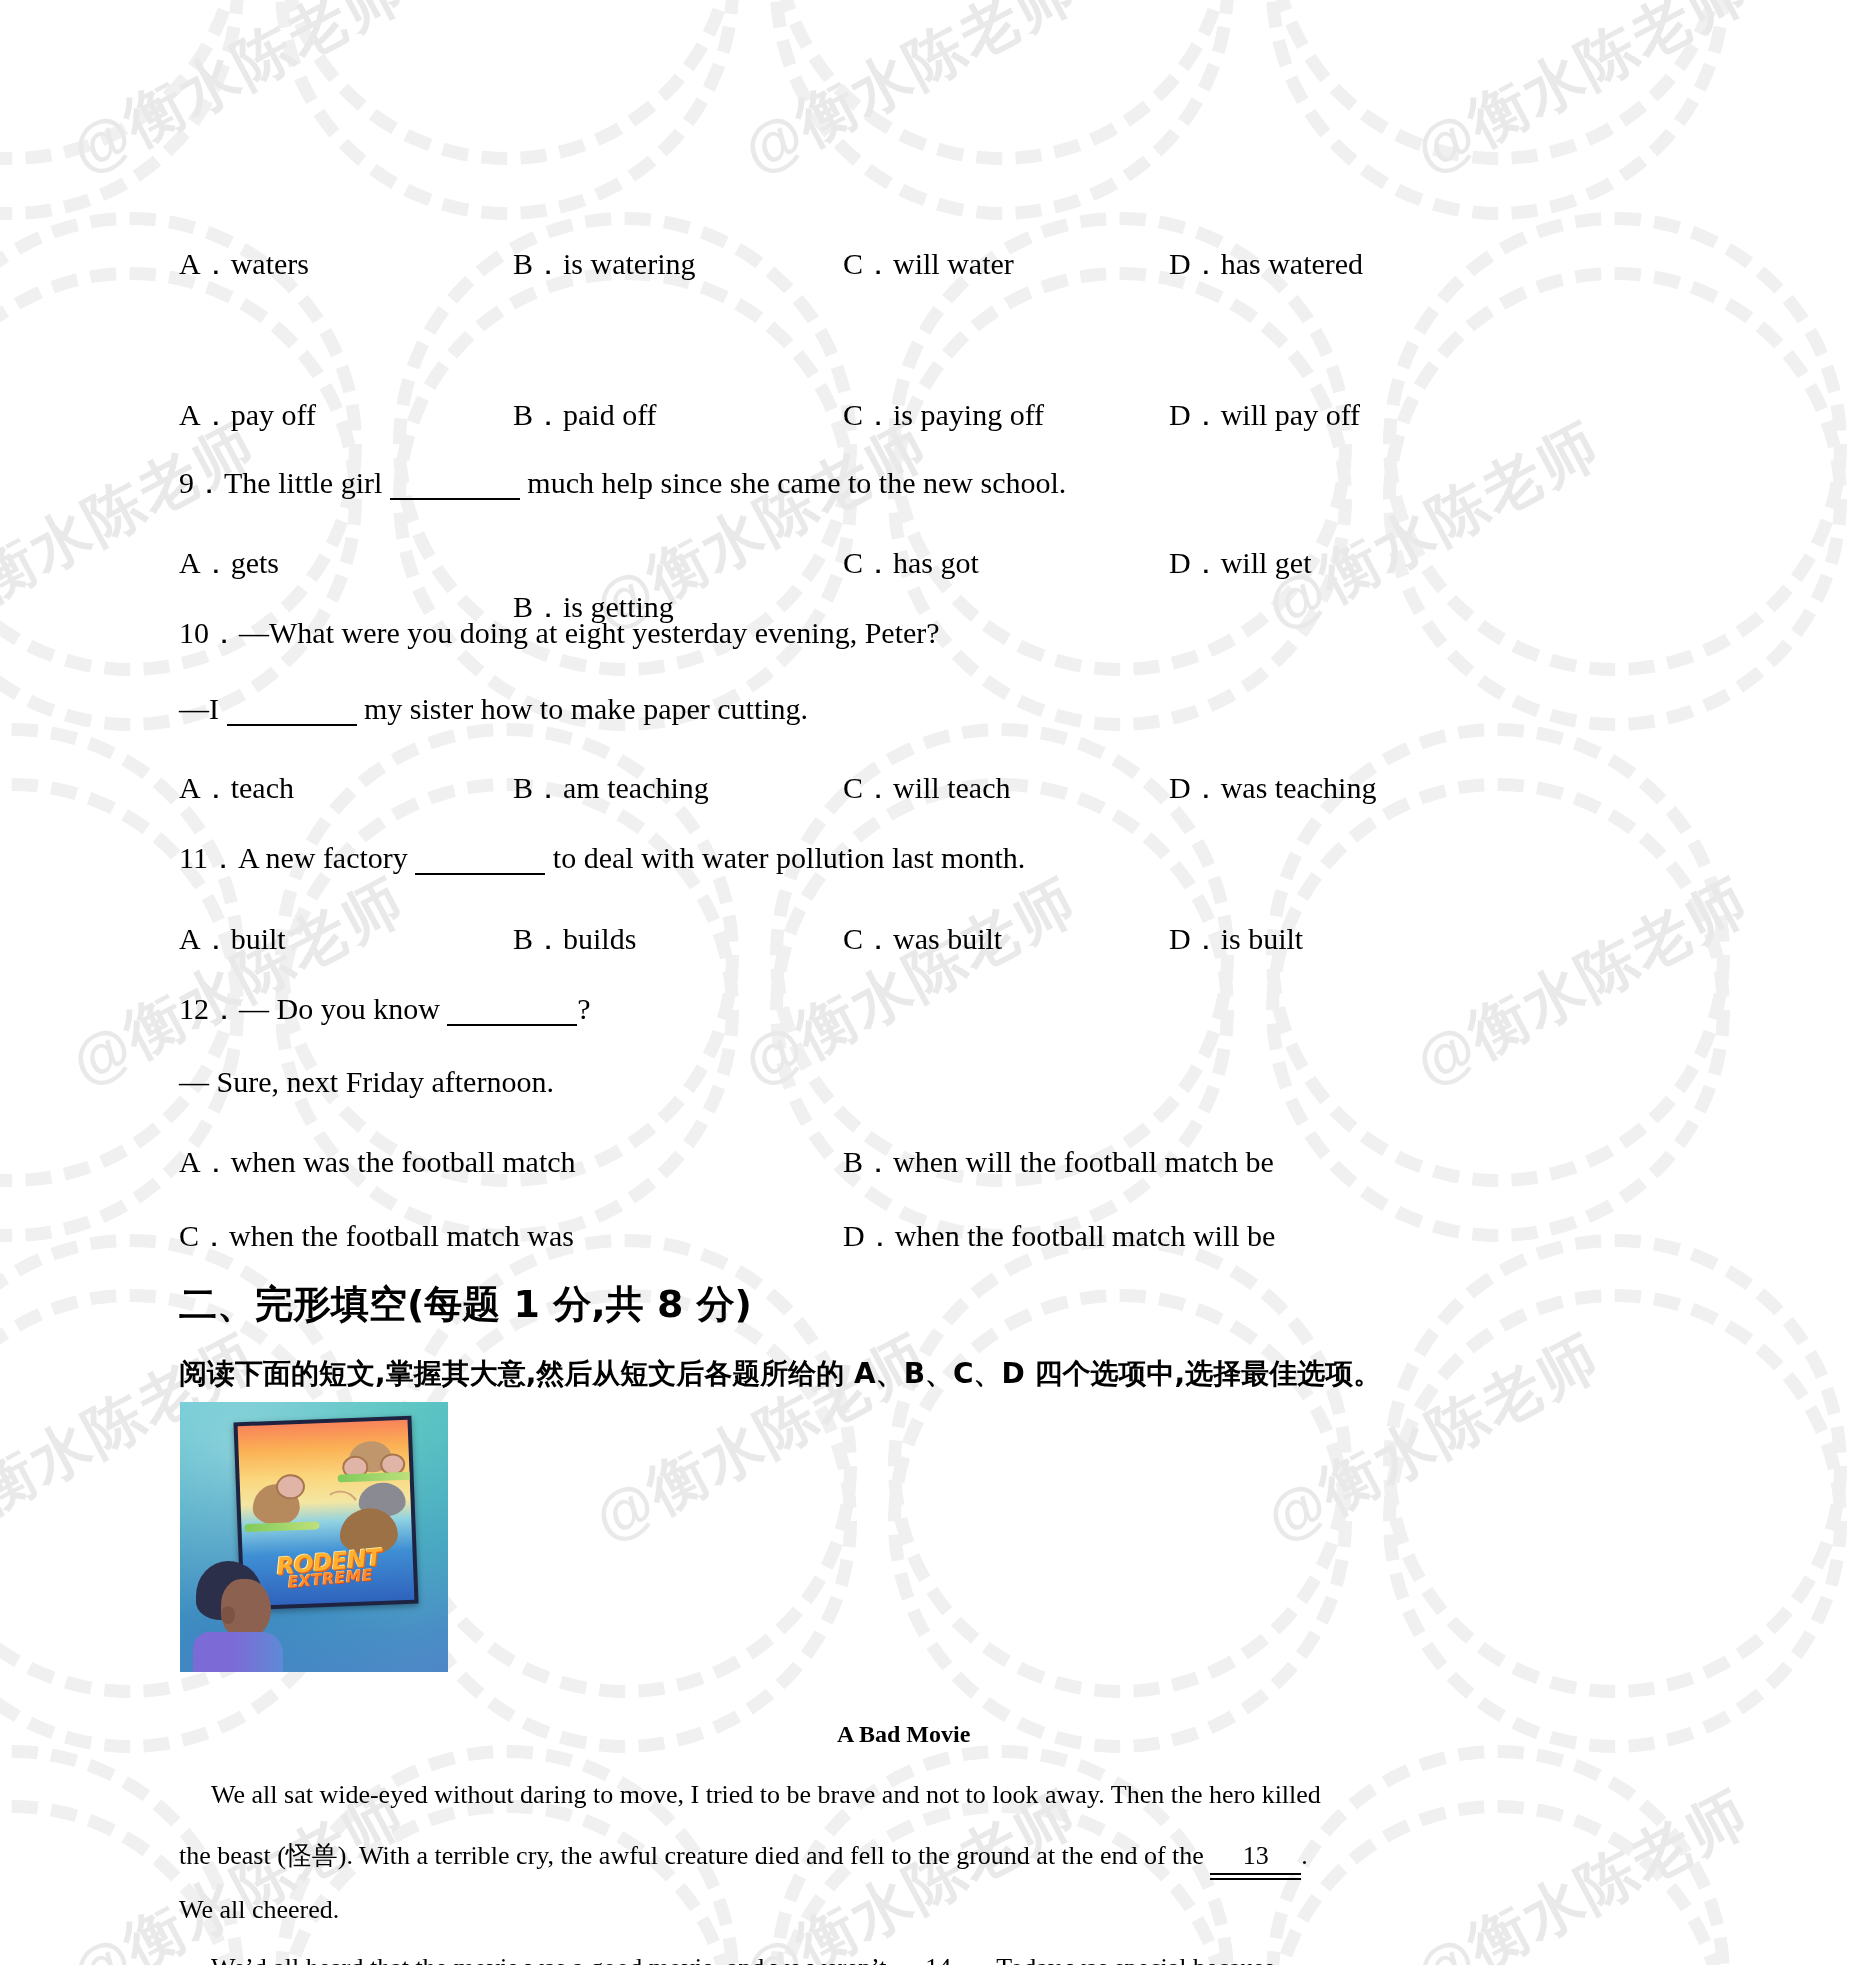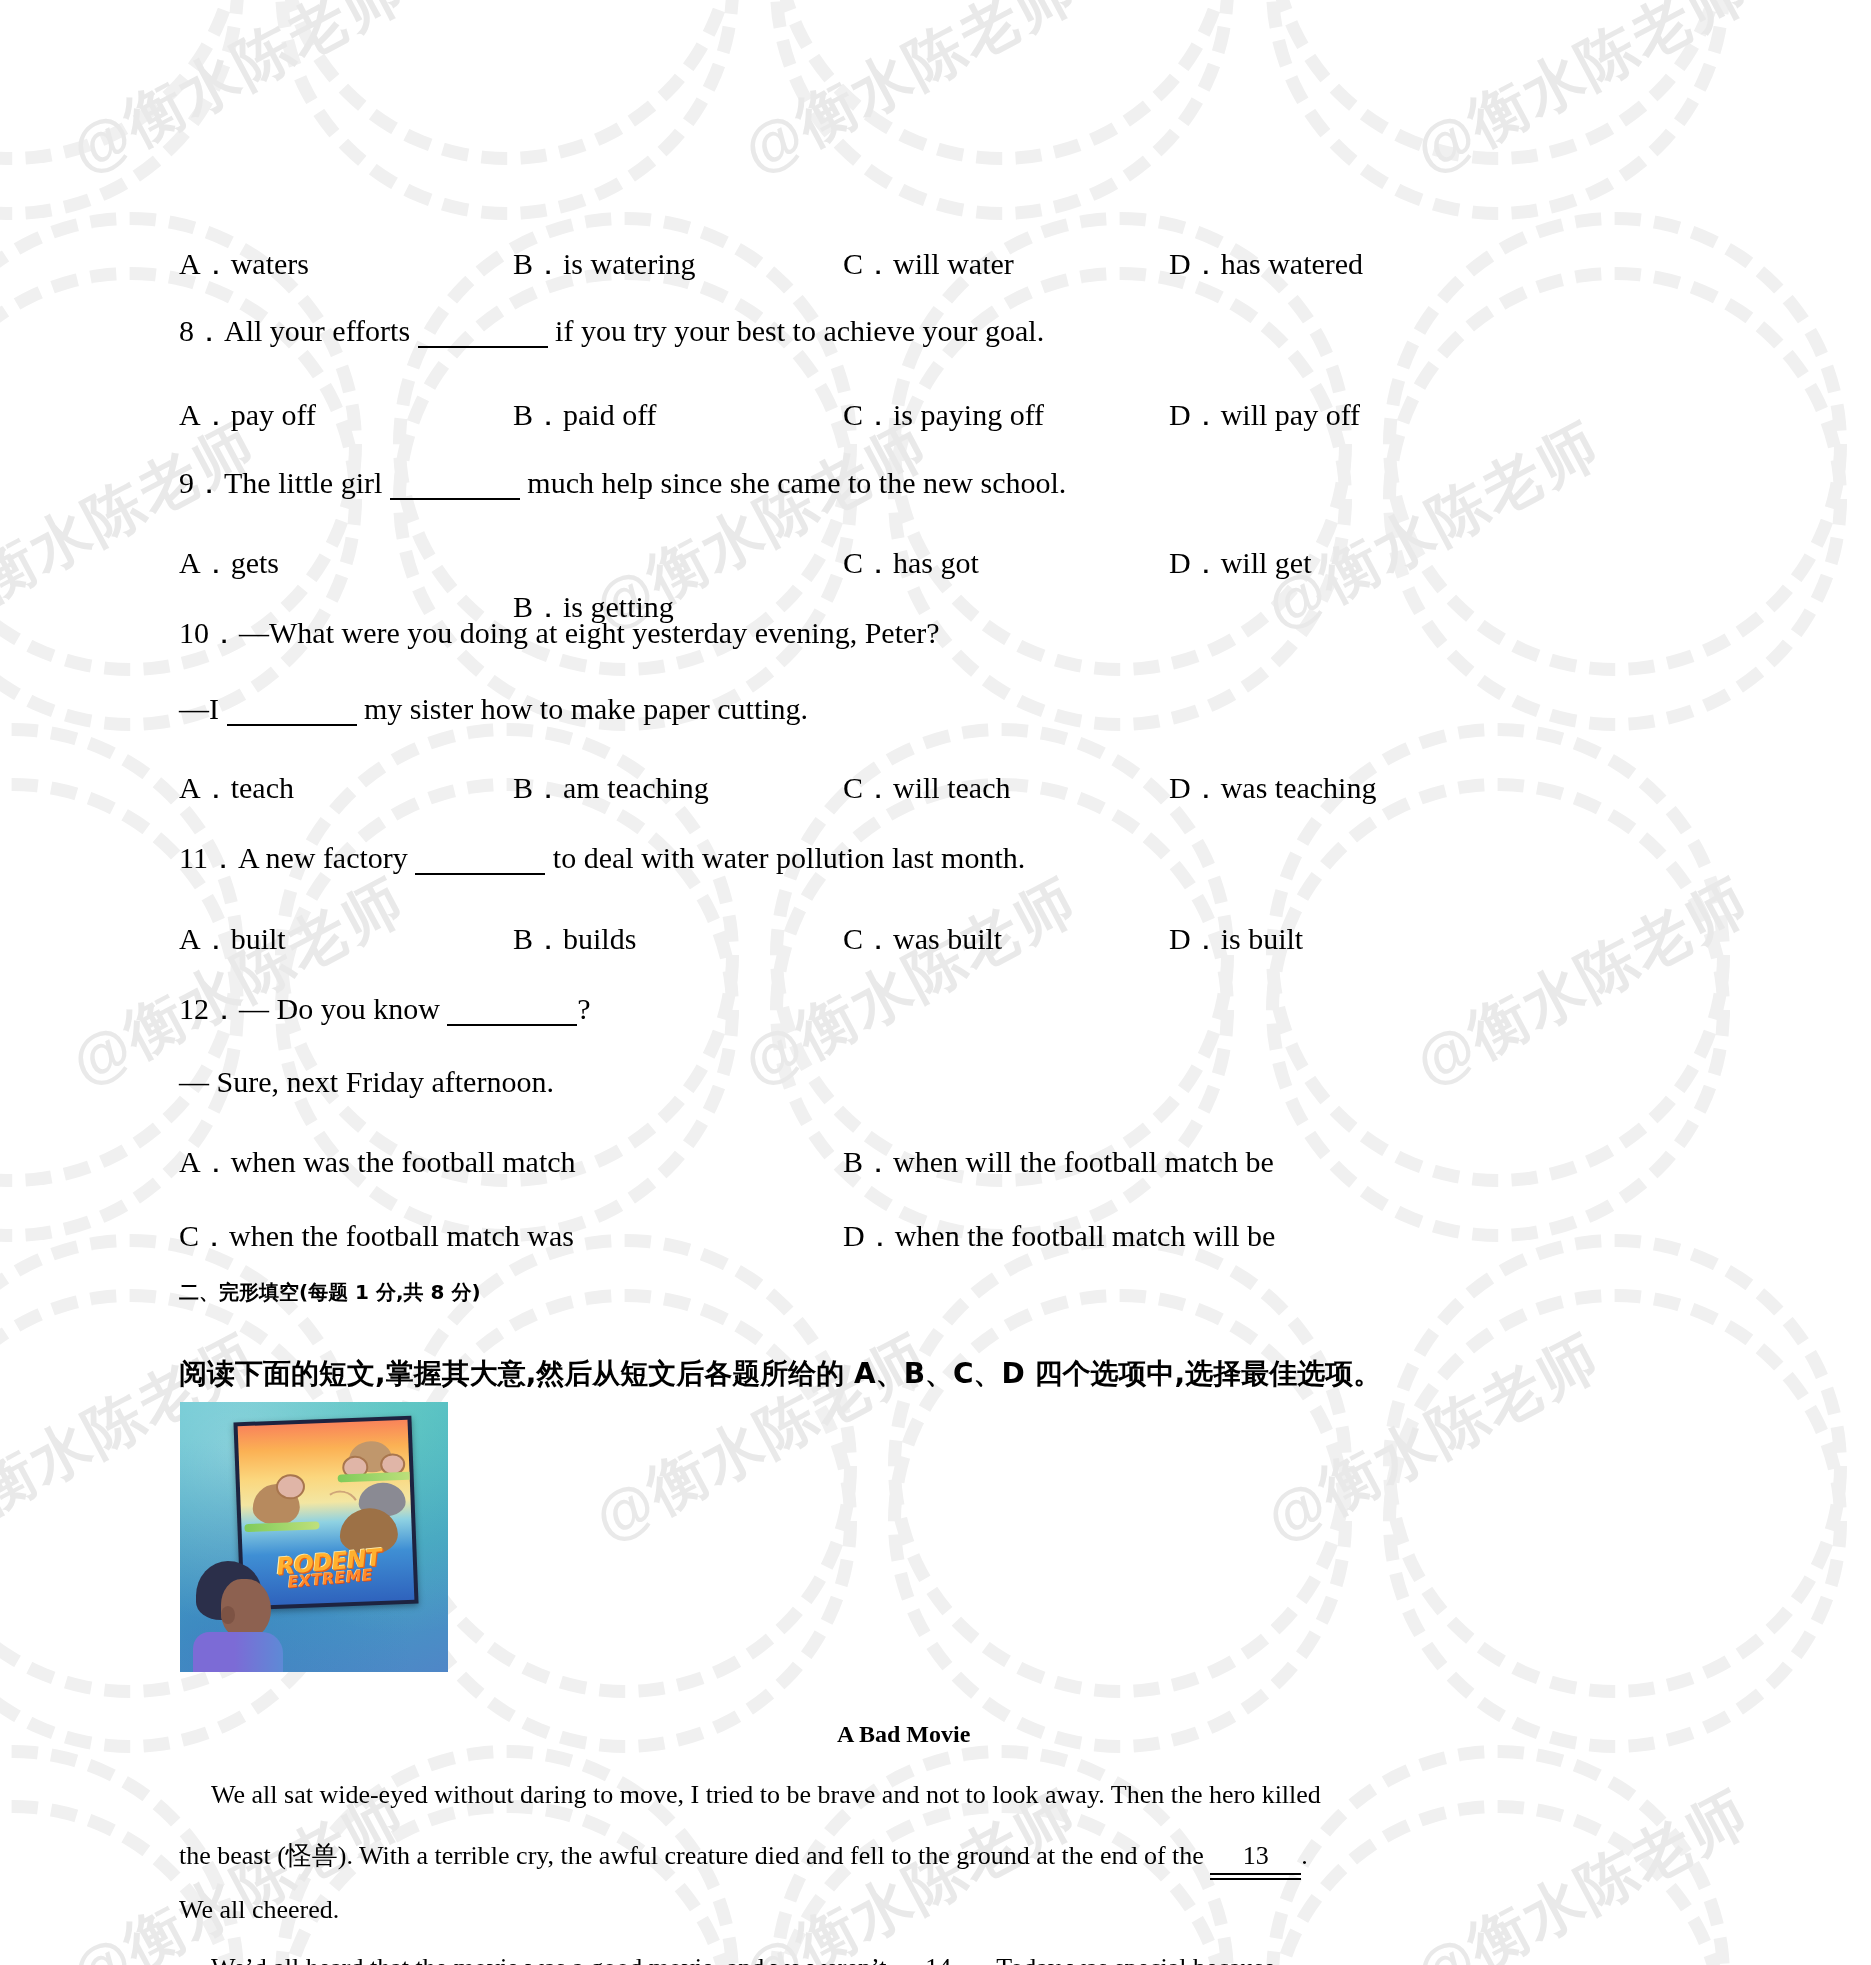--- a/index.html
+++ b/index.html
@@ -97,21 +97,21 @@
 
   .cn {
     font-family: "DejaVu Sans", "Liberation Sans", sans-serif;
   }
 
   .sec-head {
     position: absolute;
     left: 179px;
     font-family: "DejaVu Sans", "Liberation Sans", sans-serif;
     font-weight: 700;
-    font-size: 20px;
+    font-size: 38px;
     white-space: nowrap;
   }
   .instr {
     position: absolute;
     left: 179px;
     font-family: "DejaVu Sans", "Liberation Sans", sans-serif;
     font-weight: 700;
     font-size: 28px;
     white-space: nowrap;
   }
@@ -317,23 +317,20 @@
 
   <div id="content">
 
     <div class="opt-row" style="top:244px;">
       <span class="opt" style="left:0px;">A．waters</span>
       <span class="opt" style="left:334px;">B．is watering</span>
       <span class="opt" style="left:664px;">C．will water</span>
       <span class="opt" style="left:990px;">D．has watered</span>
     </div>
 
-    <div class="blk stem" style="top:316px;">
-      <span>8．All your efforts </span><span class="ul" style="width:130px;"></span><span> if you try your best to achieve your goal.</span>
-    </div>
     <div class="opt-row" style="top:395px;">
       <span class="opt" style="left:0px;">A．pay off</span>
       <span class="opt" style="left:334px;">B．paid off</span>
       <span class="opt" style="left:664px;">C．is paying off</span>
       <span class="opt" style="left:990px;">D．will pay off</span>
     </div>
 
     <div class="blk stem" style="top:468px;">
       <span>9．The little girl </span><span class="ul" style="width:130px;"></span><span> much help since she came to the new school.</span>
     </div>

